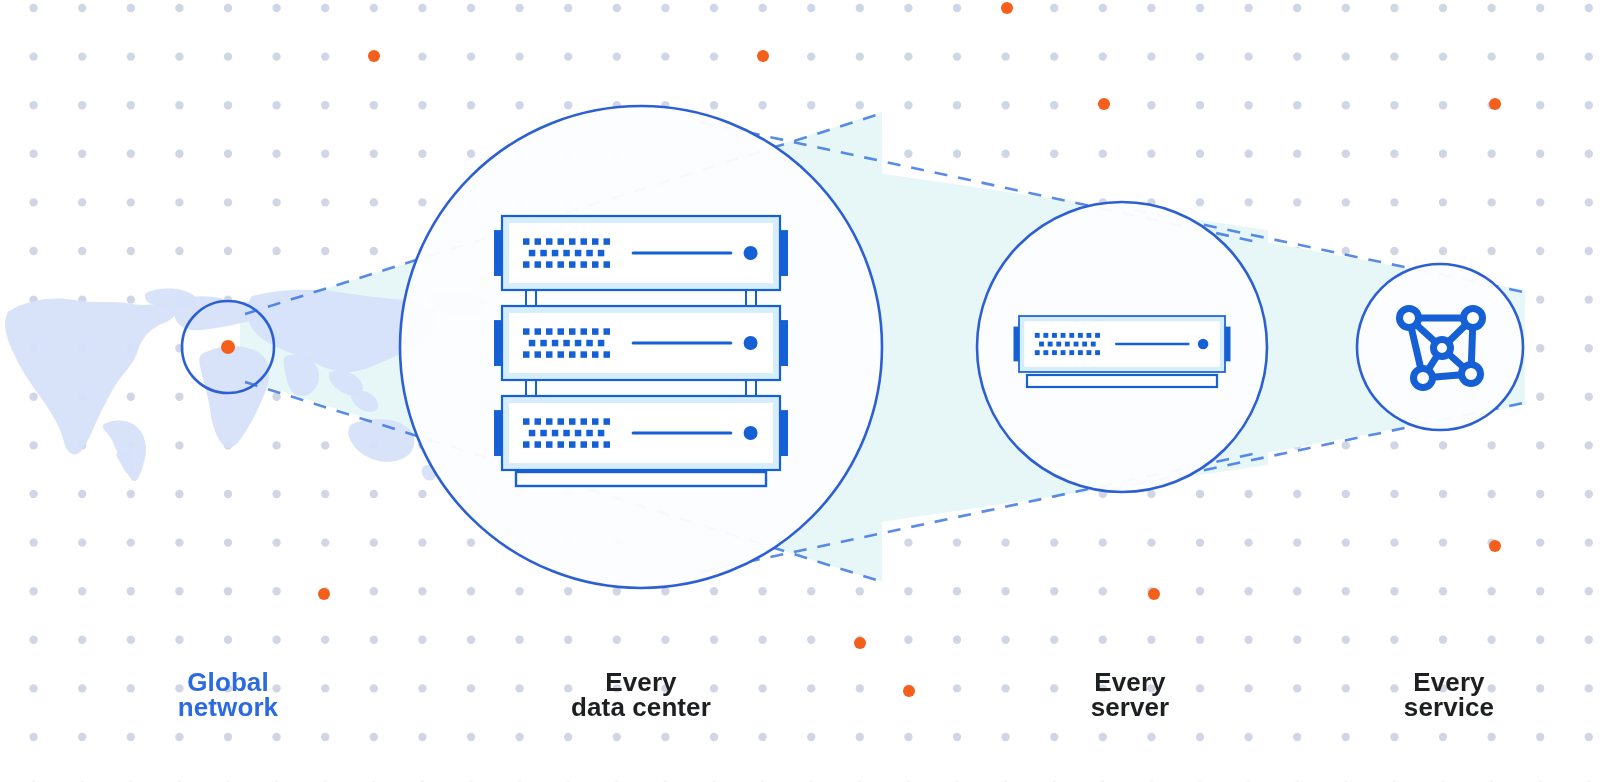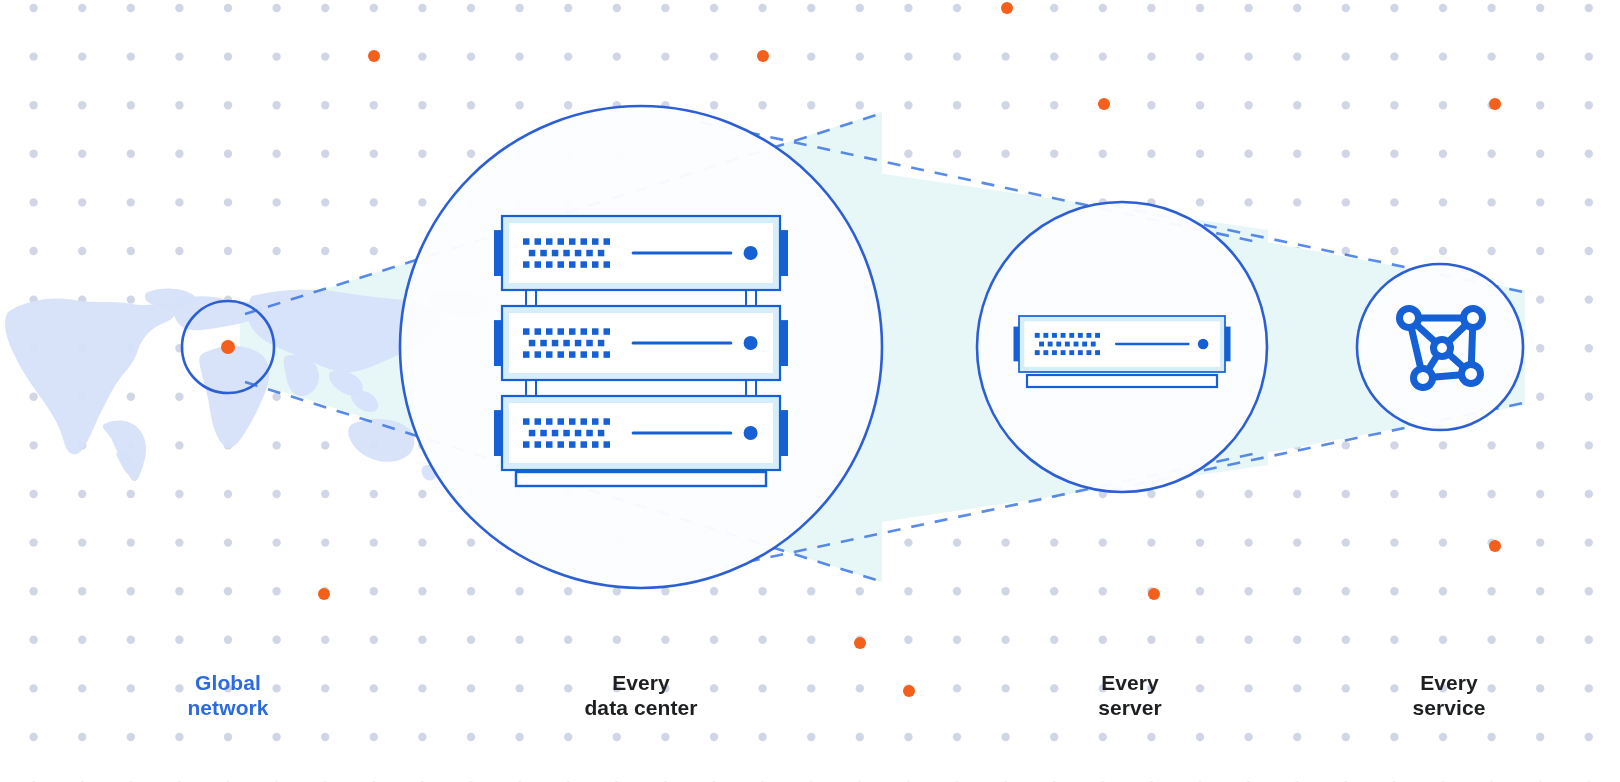--- a/index.html
+++ b/index.html
@@ -11,21 +11,21 @@
     position:relative;
     width:1620px;
     height:782px;
     overflow:hidden;
     background:#ffffff;
   }
   #stage svg{display:block;position:absolute;top:0;left:0;}
   .label{
     position:absolute;
     text-align:center;
-    font-size:21px;
+    font-size:26px;
     line-height:25px;
     font-weight:700;
     color:#1d1f20;
     letter-spacing:.1px;
     white-space:pre-line;
     user-select:none;
   }
   .label.accent{color:#2c6ae0;}
 </style>
 </head>

